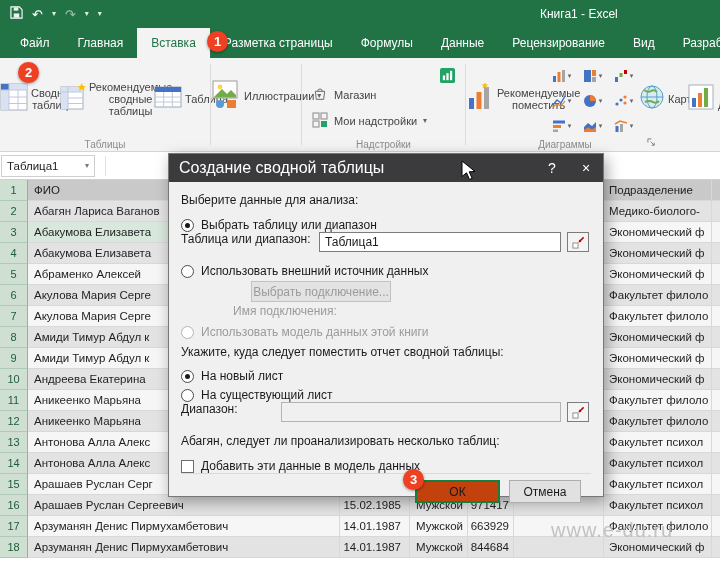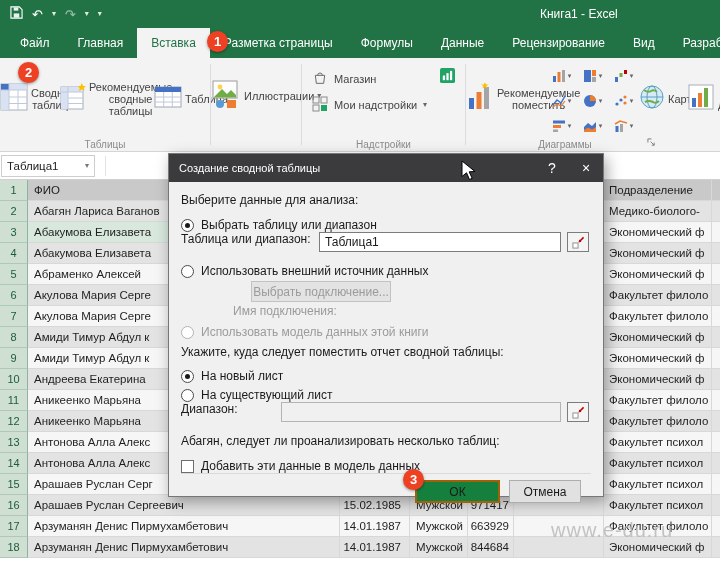--- a/index.html
+++ b/index.html
@@ -59,41 +59,41 @@
   .c-gender{width:58px;padding-left:6px}
   .c-code{width:46px;justify-content:flex-end;padding-right:4px}
   .c-spare{width:90px}
   .c-dept{width:108px;padding-left:5px}
   .c-sliver{width:8px;border-right:none}
   .hl{background:#d9e8dd !important}
 
   
   .dialog{position:absolute;left:168px;top:153px;width:436px;height:344px;background:#f0f0f0;border:1px solid #777;box-shadow:3px 5px 14px rgba(0,0,0,.35);z-index:10;display:flex;flex-direction:column}
   .dlg-title{height:28px;background:#3b3b3e;display:flex;align-items:center;color:#fff;flex:none}
-  .dlg-title .t{flex:1;padding-left:10px;font-size:11px}
+  .dlg-title .t{flex:1;padding-left:10px;font-size:16px}
   .dlg-btn{width:34px;height:28px;display:flex;align-items:center;justify-content:center;font-size:14px;color:#fff;cursor:default}
   .dlg-body{flex:1;padding:8px 12px 0;display:flex;flex-direction:column;font-size:12px;color:#1a1a1a}
   .sec{margin:3px 0 3px;height:16px}
   .rrow{display:flex;align-items:flex-end;gap:7px;height:20px}
   .radio{width:13px;height:13px;border:1px solid #4a4a4a;border-radius:50%;background:#fff;position:relative;flex:none}
   .radio.on::after{content:"";position:absolute;inset:3px;border-radius:50%;background:#1a1a1a}
   .radio.dis{border-color:#b3b3b3}
   .dis-t{color:#9b9b9b}
   .subrow{display:flex;height:26px;gap:6px}
   .flabel{flex:none}
   .tinput{height:20px;border:1px solid #7c7c7c;background:#fff;padding:0 5px;font-size:12px;display:flex;align-items:center;flex:1}
   .tinput.dis{background:#f0f0f0;border-color:#b4b4b4}
   .picker{width:22px;height:20px;border:1px solid #7c7c7c;background:#f4f4f4;display:flex;align-items:center;justify-content:center;flex:none;margin-right:2px}
   .conn-row{margin-left:70px;height:24px;display:flex;align-items:flex-end}
   .conn-btn{width:140px;height:21px;border:1px solid #c2c2c2;background:#e3e3e3;color:#9b9b9b;font-size:12px;display:flex;align-items:center;justify-content:center}
   .conn-lbl{margin-left:52px;height:17px;display:flex;align-items:center}
   .chk{width:13px;height:13px;border:1px solid #6d6d6d;background:#fff;flex:none}
   .dlg-footer{border-top:1px solid #dadada;height:36px;display:flex;align-items:center;justify-content:flex-end;gap:9px;padding-right:10px;margin-top:auto;flex:none}
   .btn{height:23px;border:1px solid #adadad;background:#e1e1e1;font-size:12px;display:flex;align-items:center;justify-content:center;cursor:default}
-  .btn.ok{width:85px;border:2px solid #a16207;background:#15803d}
+  .btn.ok{width:85px;border:2px solid #15803d;background:#c2410c}
   .btn.cancel{width:72px}
 
   
   .badge{position:absolute;width:21px;height:21px;border-radius:50%;background:#ee4123;color:#fff;font-weight:bold;font-size:13px;display:flex;align-items:center;justify-content:center;z-index:30;box-shadow:0 1px 3px rgba(0,0,0,.4)}
   .badge1{left:207px;top:31px}
   .badge2{left:18px;top:62px}
   .badge3{left:403px;top:469px}
   .watermark{position:absolute;left:551px;top:519px;font-size:20px;color:rgba(185,185,185,.85);letter-spacing:1px;z-index:6}
   .cursor{position:absolute;left:461px;top:160px;z-index:40}
 </style>
@@ -187,21 +187,21 @@
               <rect x="16" y="21" width="9" height="8" fill="#ed7d31"></rect>
             </svg>
         </span>
         <span class="biglabel">Иллюстрации</span>
         <span class="bcaret">▾</span>
       </div>
     </div>
     <div class="vsep" style="left:301px"></div>
 
     <div class="grp grp-addins">
-      <div style="padding-top:8px">
+      <div style="padding-top:24px">
         <div class="addin-row">
           <span>
             <svg width="16" height="16" viewBox="0 0 24 24">
                 <path d="M5 8 h14 l-1.5 12 h-11 Z" fill="none" stroke="#6b6b6b" stroke-width="1.5"></path>
                 <path d="M8.5 8 a3.5 3.5 0 0 1 7 0" stroke="#6b6b6b" stroke-width="1.5" fill="none"></path>
               </svg>
           </span>
           <span>Магазин</span>
         </div>
         <div class="addin-row">

